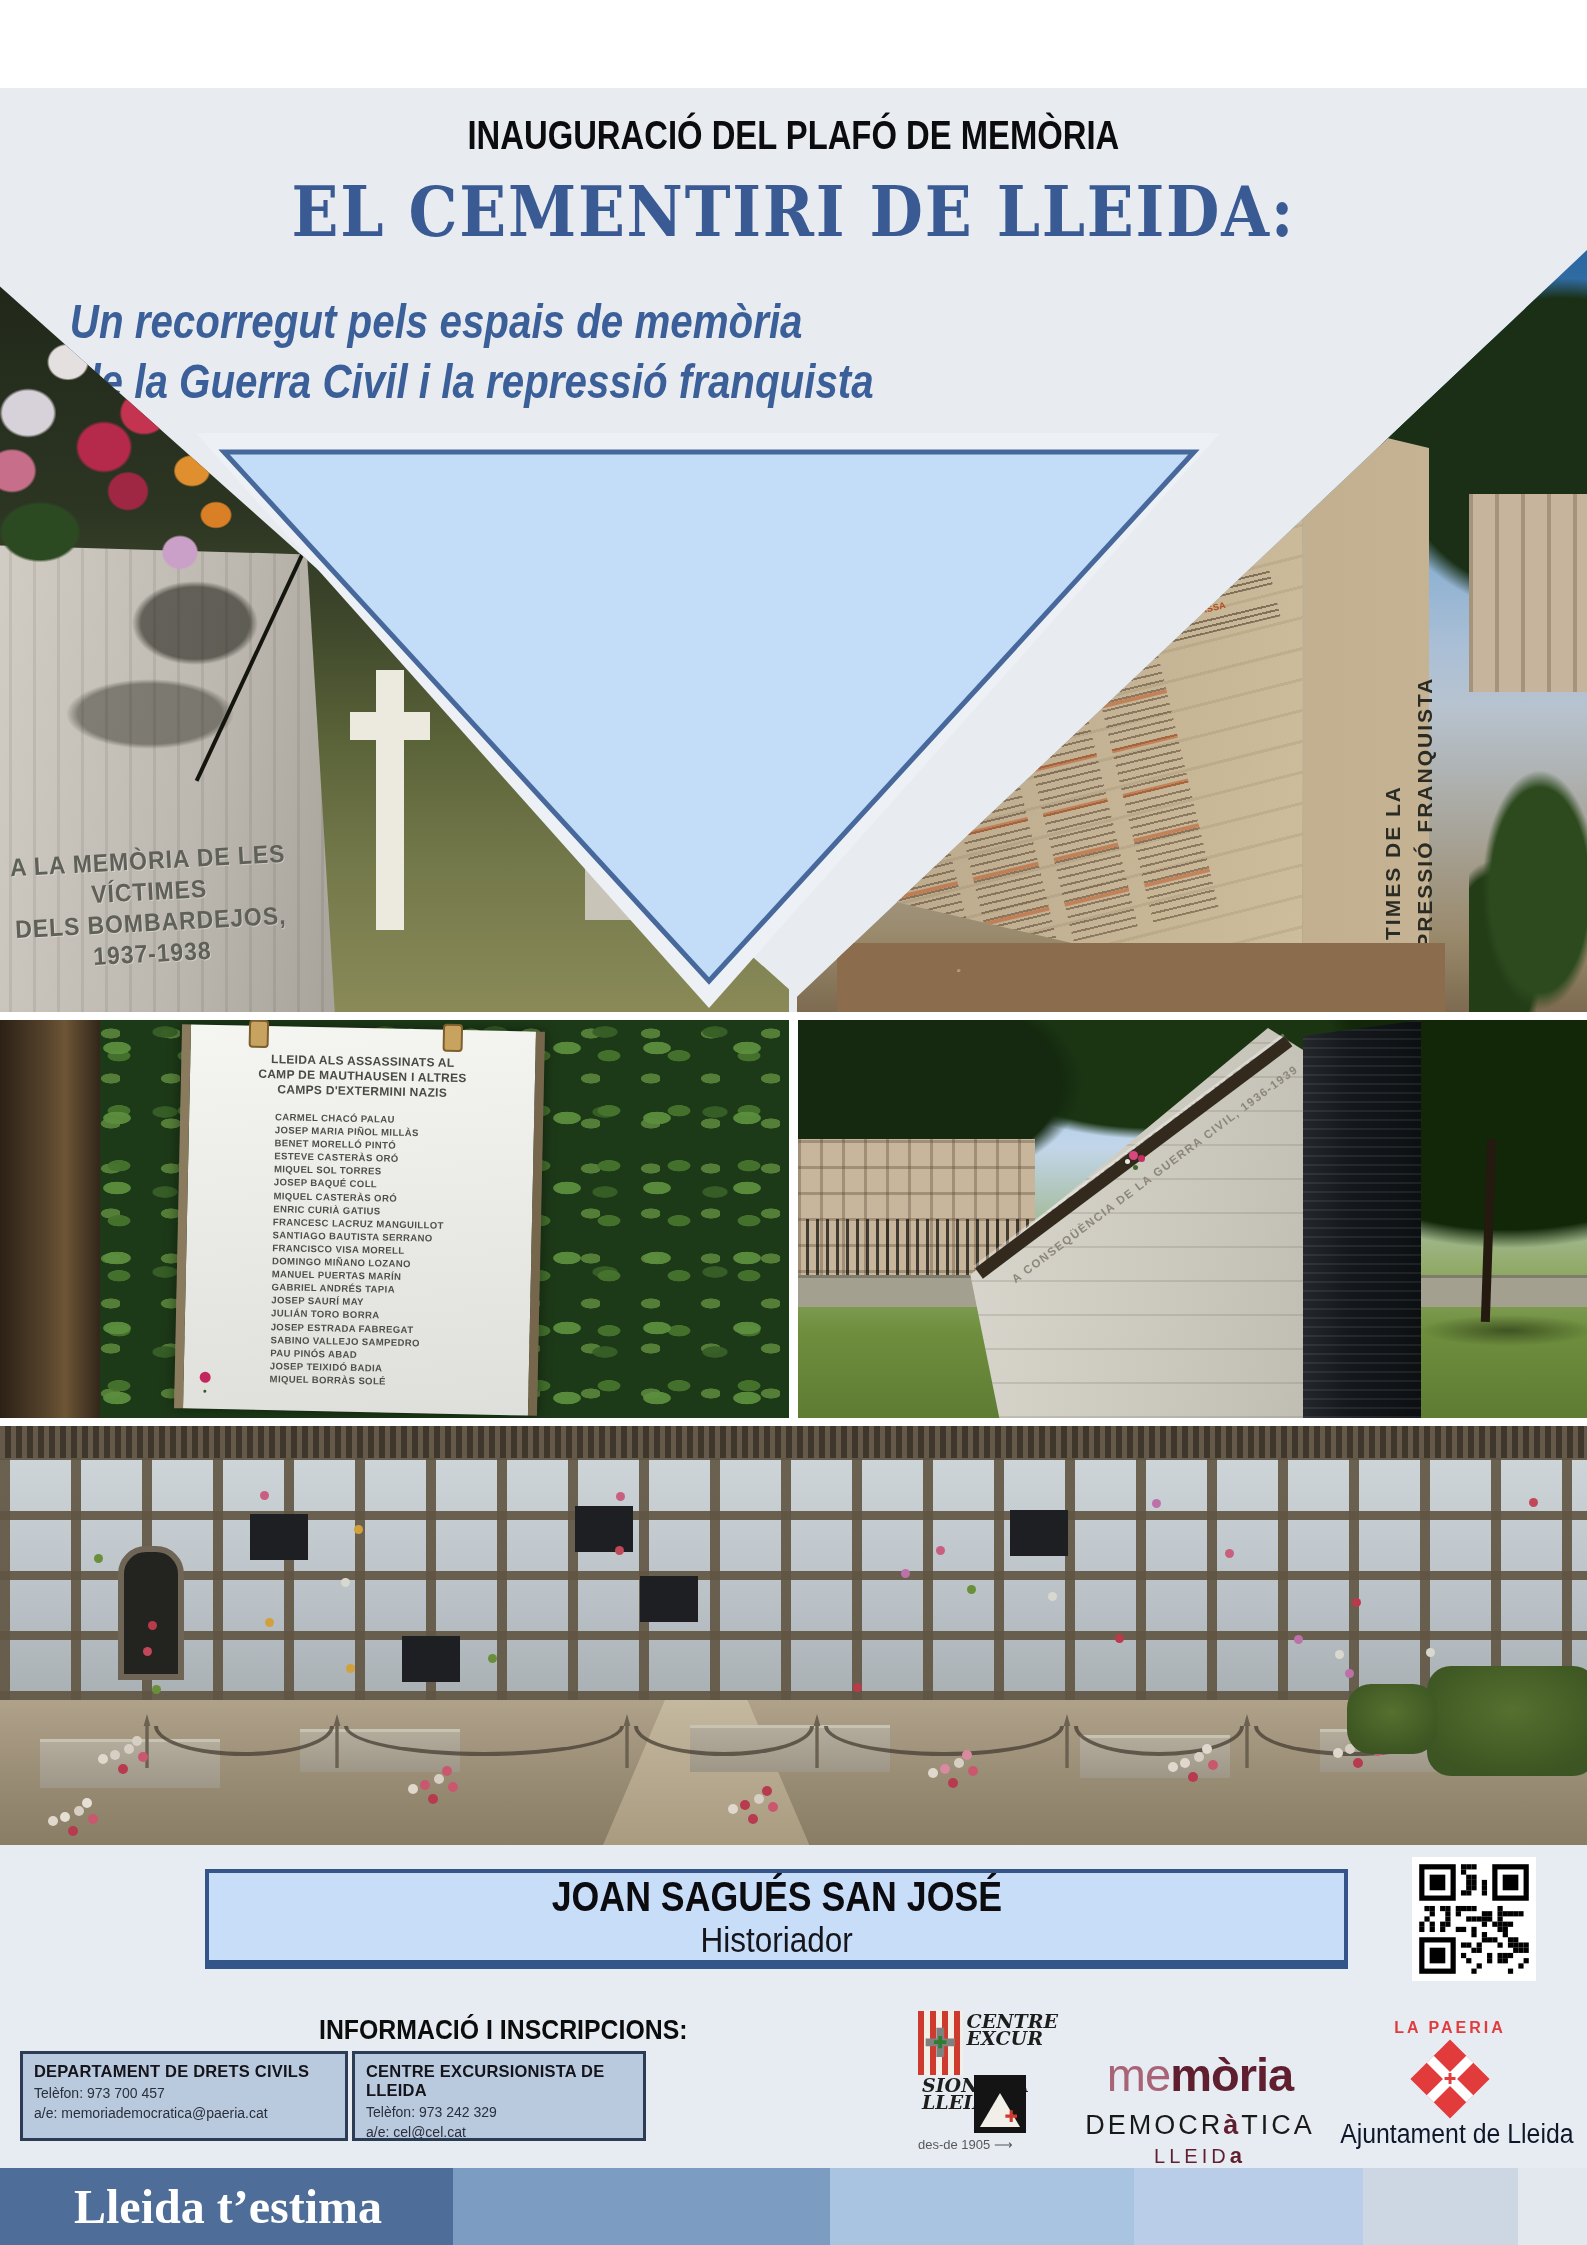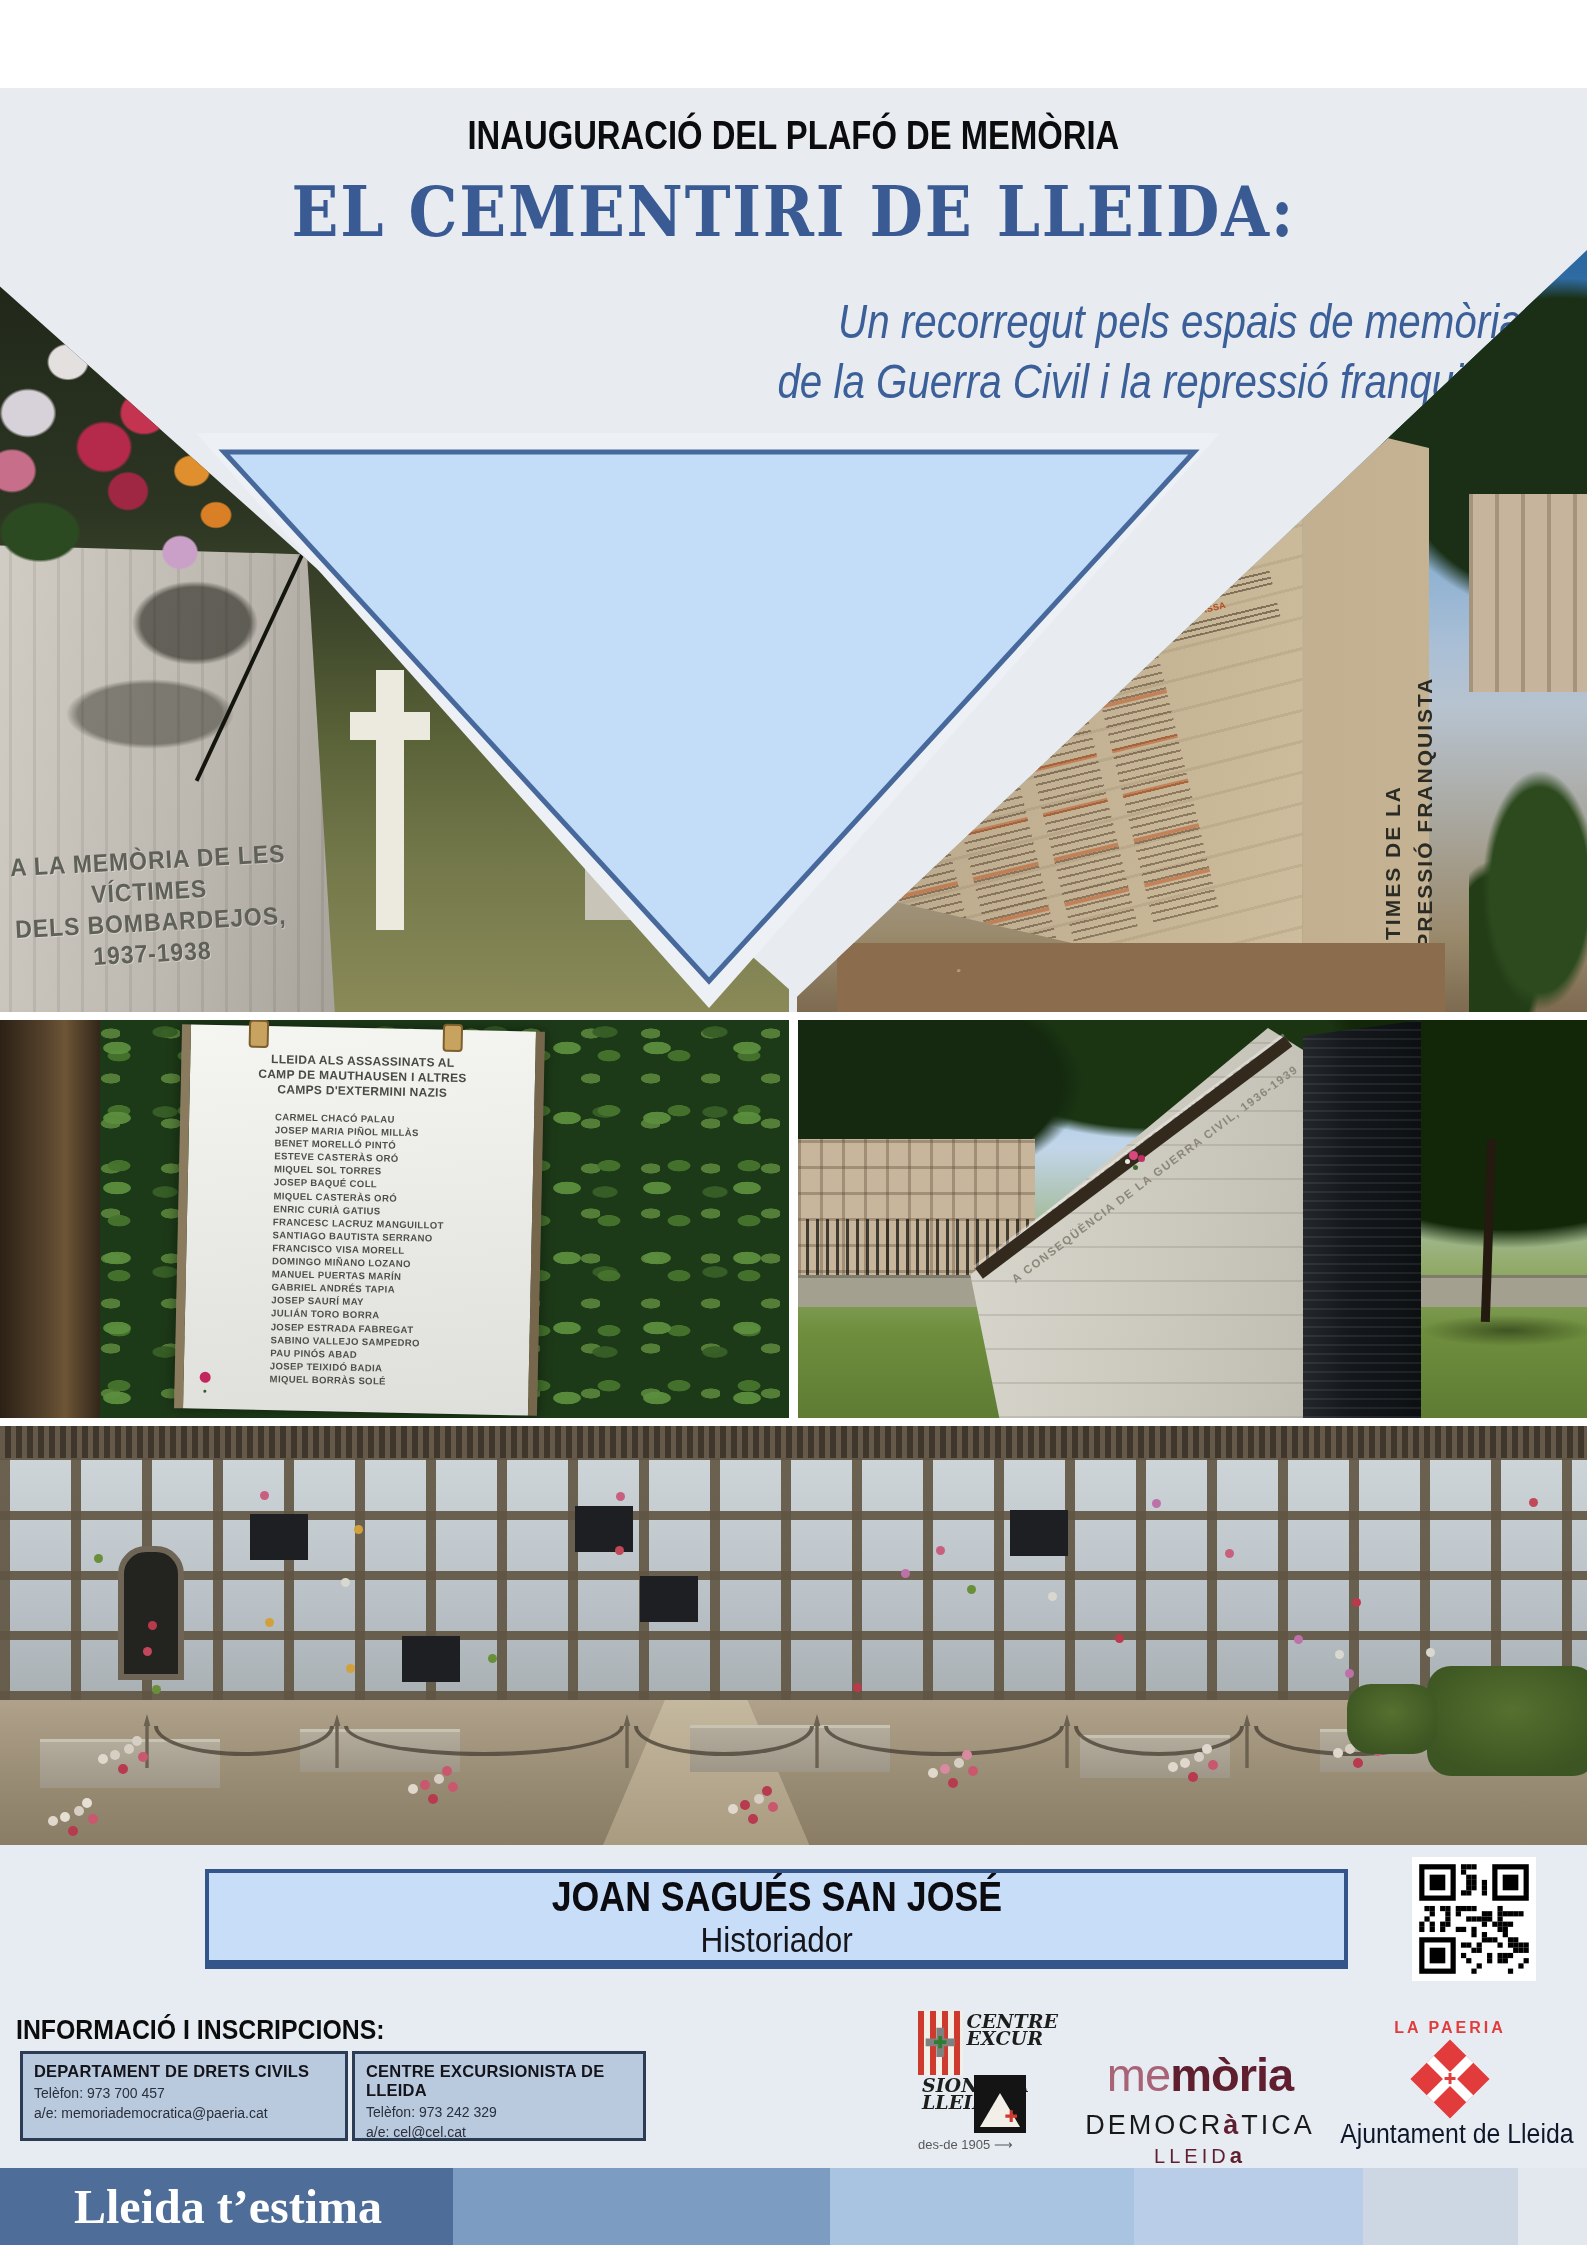--- a/index.html
+++ b/index.html
@@ -8,21 +8,21 @@
   .abs{position:absolute;}
   .cond{display:inline-block;transform:scaleX(var(--sx,.85));transform-origin:50% 50%;white-space:nowrap;}
 
   
   .top-banner{top:3px;left:0;width:100%;height:85px;background:#bedafb;display:flex;align-items:center;justify-content:center;}
   .top-banner .txt{font-size:46px;font-weight:700;color:#15171c;letter-spacing:1px;}
   .header-bg{top:88px;left:0;width:100%;height:924px;background:#e8ecf1;}
   .kicker{top:112px;left:0;width:100%;text-align:center;font-size:41px;font-weight:700;color:#0c0c0e;}
   .title{top:170px;left:0;width:100%;text-align:center;font-family:"DejaVu Serif",serif;font-weight:700;
          font-size:70px;color:#3a5a94;letter-spacing:2px;}
-  .subtitle{top:292px;left:0;width:100%;text-align:right;font-style:italic;font-weight:400;
+  .subtitle{top:292px;left:0;width:100%;text-align:left;font-style:italic;font-weight:700;
             font-size:48px;line-height:60px;color:#3b5f99;}
 
   
   .row1{top:250px;left:0;width:1587px;height:762px;}
   .ph{position:absolute;top:0;height:100%;overflow:hidden;}
   .ph1{left:0;width:789px;clip-path:polygon(0 4.8%,100% 97%,100% 100%,0 100%);
        background:
         radial-gradient(150px 100px at 70% 42%,#b8cfdf 0 55%,transparent 62%),
         linear-gradient(180deg,#1f2619 0%,#2c3522 34%,#40492c 50%,#5a6238 64%,#73784a 80%,#8a8a58 100%);}
   .monument{position:absolute;left:-15px;top:295px;width:350px;height:470px;
@@ -173,21 +173,21 @@
   .hedge{position:absolute;border-radius:24px;background:radial-gradient(60% 60% at 50% 40%,#55702f,#3c5522);}
 
   
   .bottom{top:1845px;left:0;width:1587px;height:323px;background:#e7ecf3;}
   .speaker{position:absolute;left:205px;top:24px;width:1143px;height:100px;box-sizing:border-box;
       background:#c8ddf8;border:4px solid #33558a;border-bottom-width:9px;
       display:flex;flex-direction:column;align-items:center;justify-content:center;}
   .speaker .name{font-size:42px;font-weight:700;color:#0b0b10;line-height:46px;}
   .speaker .role{font-size:35px;font-weight:400;color:#15151c;line-height:40px;}
   .qr{position:absolute;left:1412px;top:12px;width:124px;height:124px;background:#fff;padding:2px;box-sizing:border-box;}
-  .info-heading{position:absolute;left:0;top:170px;width:704px;text-align:left;font-size:27px;font-weight:700;color:#0c0c0c;}
+  .info-heading{position:absolute;left:0;top:170px;width:704px;text-align:right;font-size:27px;font-weight:700;color:#0c0c0c;}
   .infobox{position:absolute;top:206px;height:90px;box-sizing:border-box;background:#b9cadf;border:3px solid #2c3c55;padding:8px 11px;}
   .infobox .t{font-size:16.5px;font-weight:700;color:#14141a;letter-spacing:.2px;}
   .infobox .l{font-size:14px;color:#2a2f3a;margin-top:4px;}
   .box1{left:20px;width:328px;}
   .box2{left:352px;width:294px;}
 
   
   .cel{position:absolute;left:918px;top:166px;width:140px;height:152px;font-family:"DejaVu Serif",serif;color:#1d1d1b;}
   .cel .r{display:flex;}
   .cel .stripes{width:52px;height:64px;position:relative;

